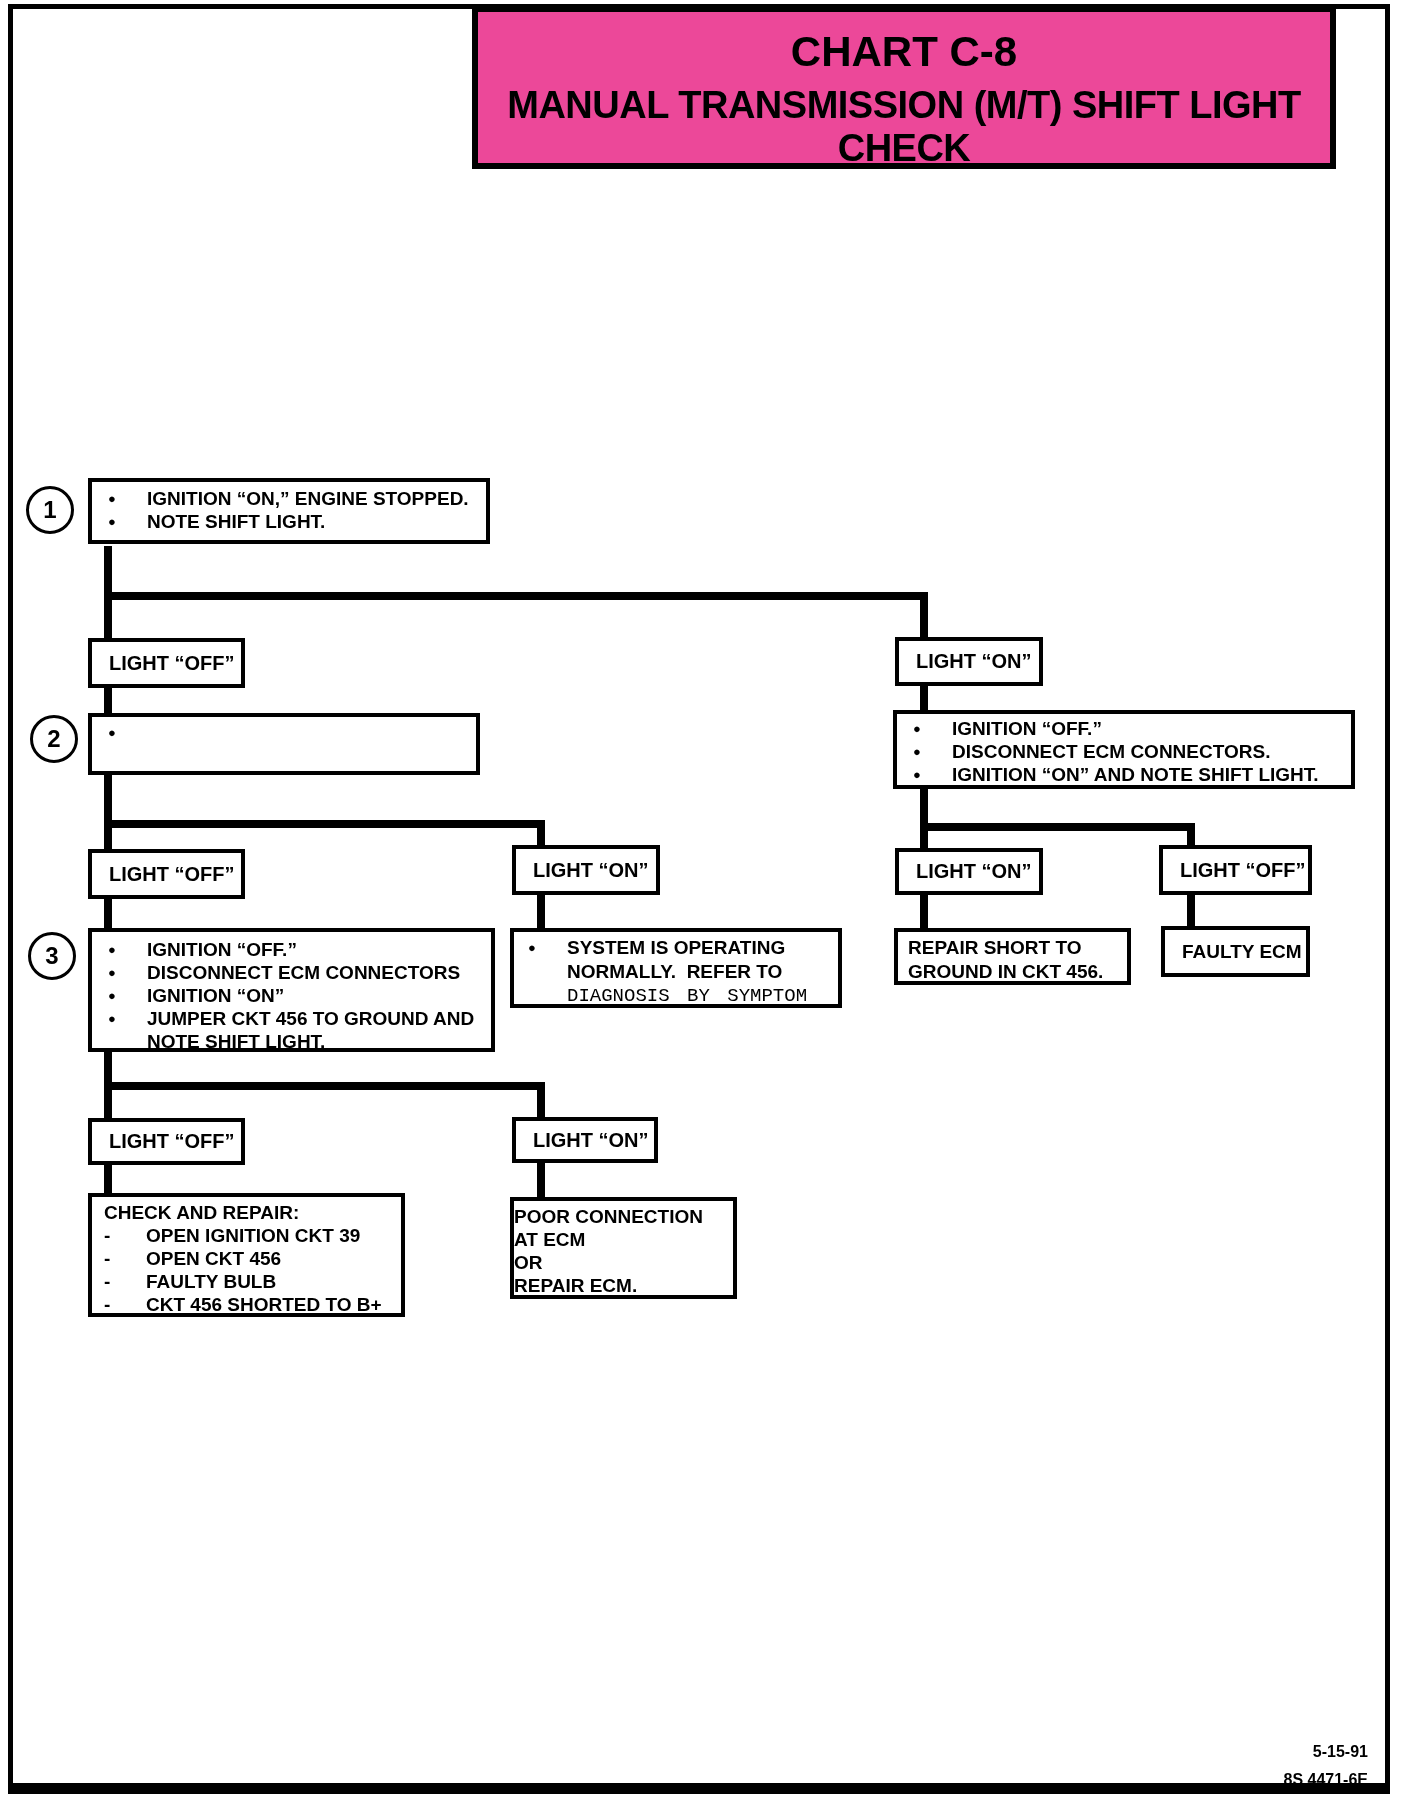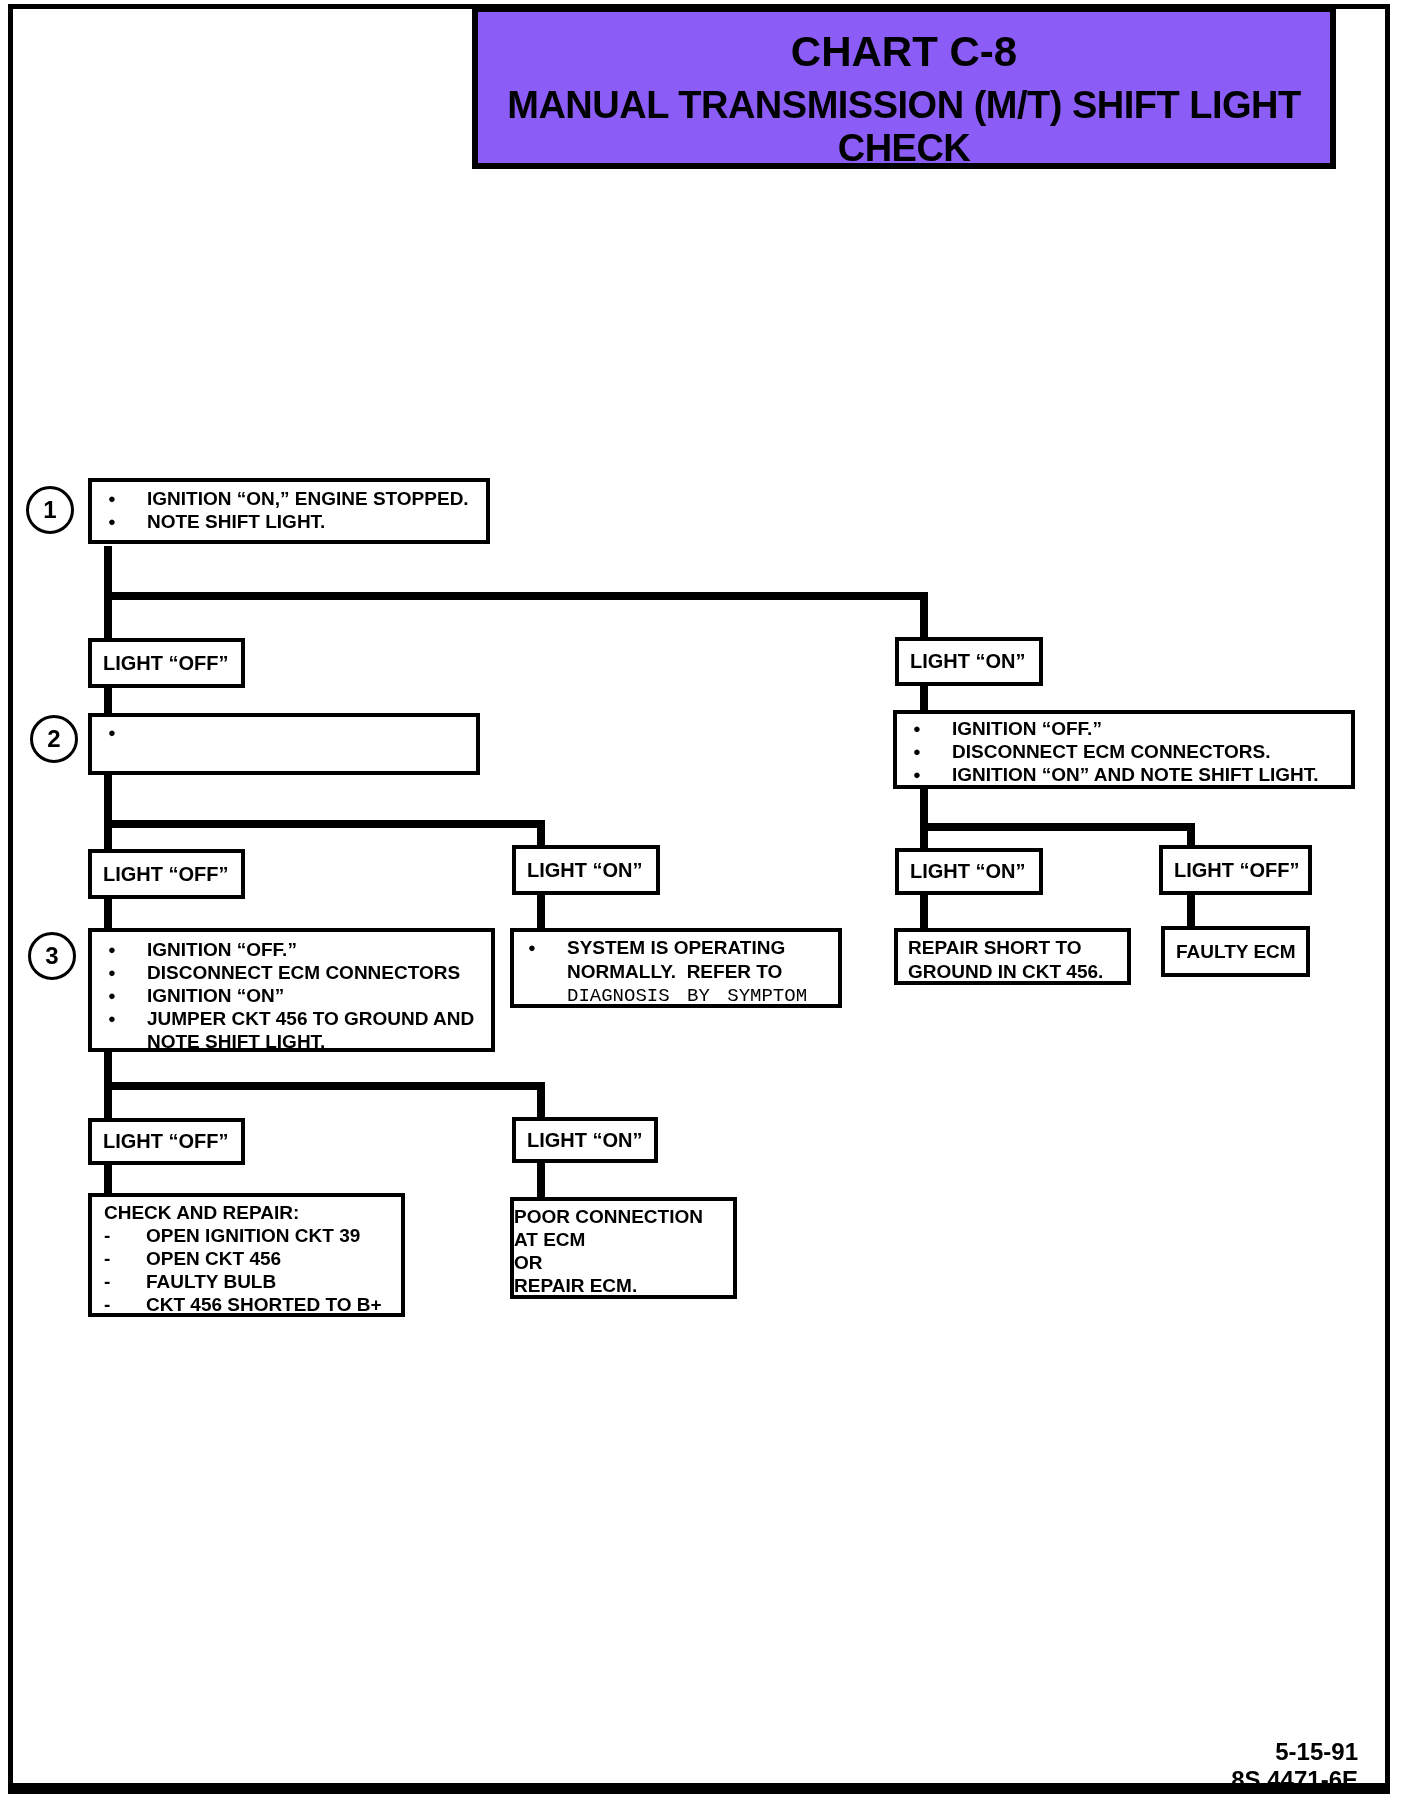--- a/index.html
+++ b/index.html
@@ -6,47 +6,47 @@
   .page{
     position:relative;width:1408px;height:1812px;background:#ffffff;
     font-family:"Liberation Sans",sans-serif;color:#000;overflow:hidden;
   }
   .page-border{
     position:absolute;left:8px;top:4px;width:1382px;height:1790px;
     border:5px solid #000;border-bottom-width:11px;box-sizing:border-box;
   }
   .title-box{
     position:absolute;left:472px;top:6px;width:864px;height:163px;
-    border:6px solid #000;box-sizing:border-box;background:#8b5cf6;
+    border:6px solid #000;box-sizing:border-box;background:#ec4899;
     text-align:center;z-index:5;
   }
   .title1{font-size:42px;font-weight:bold;margin-top:16px;letter-spacing:0px;}
   .title2{font-size:38px;font-weight:bold;margin-top:8px;letter-spacing:-0.5px;}
   .line{position:absolute;background:#000;z-index:1;}
   .box{
     position:absolute;border:4px solid #000;box-sizing:border-box;background:#fff;z-index:2;
     font-weight:bold;font-size:19px;line-height:23px;
   }
-  .label-box{display:flex;align-items:center;padding-left:11px;font-size:20px;}
+  .label-box{display:flex;align-items:center;padding-left:17px;font-size:20px;}
   .bullets{padding:5px 8px 4px 16px;}
   .row{display:flex;}
   .row .marker{width:39px;flex:0 0 39px;font-size:13px;line-height:23px;}
   .row .dashm{width:42px;flex:0 0 42px;font-size:19px;}
   .row .txt{flex:1;}
   .circle{
     position:absolute;width:48px;height:48px;border:3px solid #000;border-radius:50%;
     display:flex;align-items:center;justify-content:center;
     font-size:24px;font-weight:bold;background:#fff;box-sizing:border-box;z-index:2;
   }
   .plain{padding:4px 6px 4px 10px;}
   .light-line{font-weight:400;font-family:Liberation Mono, monospace;word-spacing:6px;}
   .prewrap{white-space:pre-wrap;}
   .footer{
-    position:absolute;right:50px;top:1738px;text-align:right;
-    font-size:24px;font-weight:bold;line-height:28px;z-index:2;
+    position:absolute;right:40px;top:1738px;text-align:right;
+    font-size:16px;font-weight:bold;line-height:28px;z-index:2;
   }
 </style>
 </head>
 <body>
 
 <div class="page">
 
   <div class="page-border"></div>
 
   <div class="title-box">

